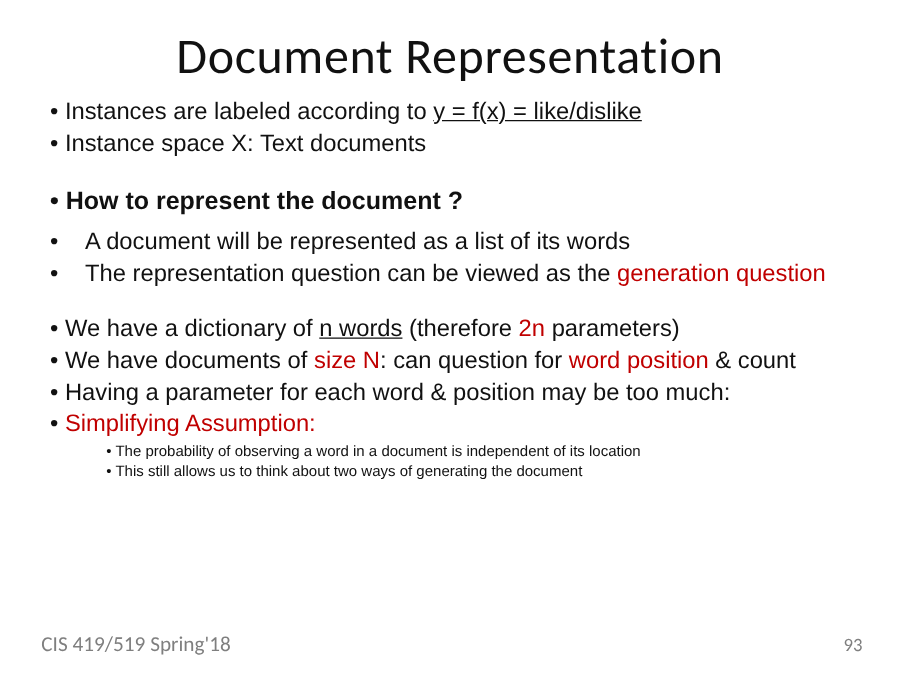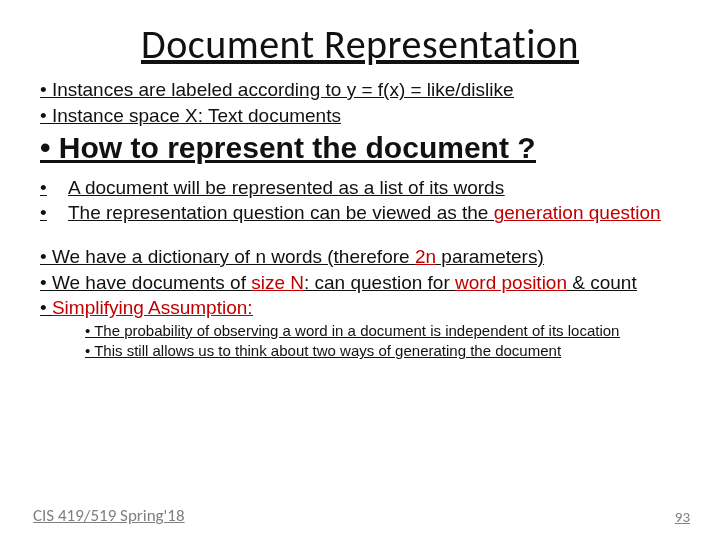--- a/index.html
+++ b/index.html
@@ -1,22 +1,22 @@
 <!DOCTYPE html>
 <html><head>
 <meta charset="utf-8">
 <style>
-  * { margin: 0; padding: 0; box-sizing: border-box; text-decoration: underline; }
+  * { margin: 0; padding: 0; box-sizing: border-box; }
   html, body { width: 720px; height: 540px; background: #fff; font-family: Arial, Helvetica, sans-serif; overflow: hidden; }
   .slide { width: 720px; height: 540px; padding: 20px 30px 0 30px; position: relative; }
   .title { font-family: "Calibri Light", Calibri, Arial, sans-serif; font-weight: 400; color: #111; font-size: 40px; text-align: center; margin-bottom: 8px; letter-spacing: 0.5px; }
   .line { color: #111; font-size: 19px; line-height: 1.35; margin-left: 10px; }
-  .line.smaller { font-size: 15px; margin-left: 55px; }
+  .line.smaller { font-size: 12px; margin-left: 55px; }
   .line.indent { margin-left: 55px; }
-  .line.bold { font-weight: bold; font-size: 30px; margin-top: 0; margin-bottom: 4px; }
+  .line.bold { font-weight: bold; font-size: 20px; margin-top: 20px; margin-bottom: 4px; }
   .red { color: #c00000; }
   .u { text-decoration: underline; }
   .footer-left { position: absolute; bottom: 14px; left: 33px; font-family: Calibri, Arial, sans-serif; font-size: 17px; color: #7f7f7f; }
   .footer-right { position: absolute; bottom: 14px; right: 30px; font-family: Calibri, Arial, sans-serif; font-size: 15px; color: #7f7f7f; }
   .group { margin-bottom: 6px; }
   sup { font-size: 0.7em; }
 </style>
 </head>
 <body>
 
@@ -44,20 +44,21 @@
     </div>
   </div>
 
   <div class="group" style="margin-top:18px;">
     <div class="line">
       <span>• We have a dictionary of </span><span class="u">n words</span><span>  (therefore </span><span class="red">2n</span><span> parameters)</span>
     </div>
     <div class="line">
       <span>• We have documents of </span><span class="red">size N</span><span>: can question for </span><span class="red">word position</span><span> &amp; count</span>
     </div>
+    <div class="line">• Having a parameter for each word &amp; position may be too much:</div>
     <div class="line">
       <span>• </span><span class="red">Simplifying Assumption:</span>
     </div>
     <div class="line smaller">• The probability of observing a word in a document is independent of its location</div>
     <div class="line smaller">• This still allows us to think about two ways of generating the document</div>
   </div>
 
   <div class="footer-left">CIS 419/519 Spring'18</div>
   <div class="footer-right">93</div>
 </div>

